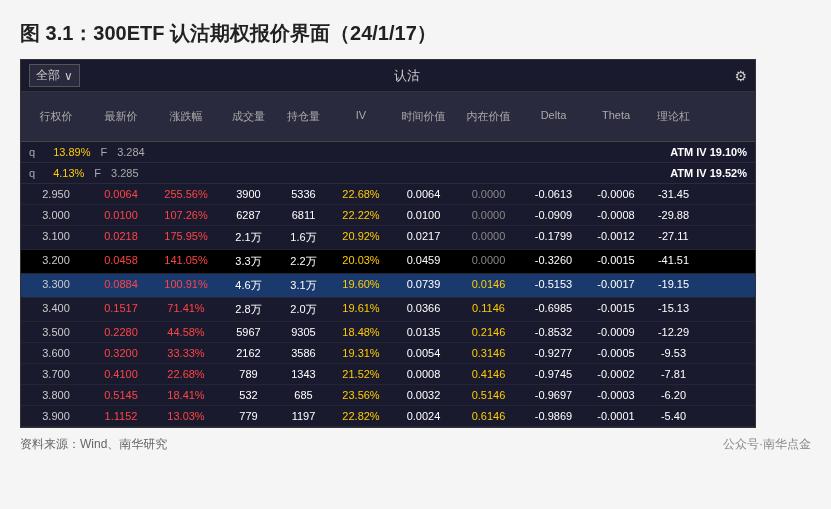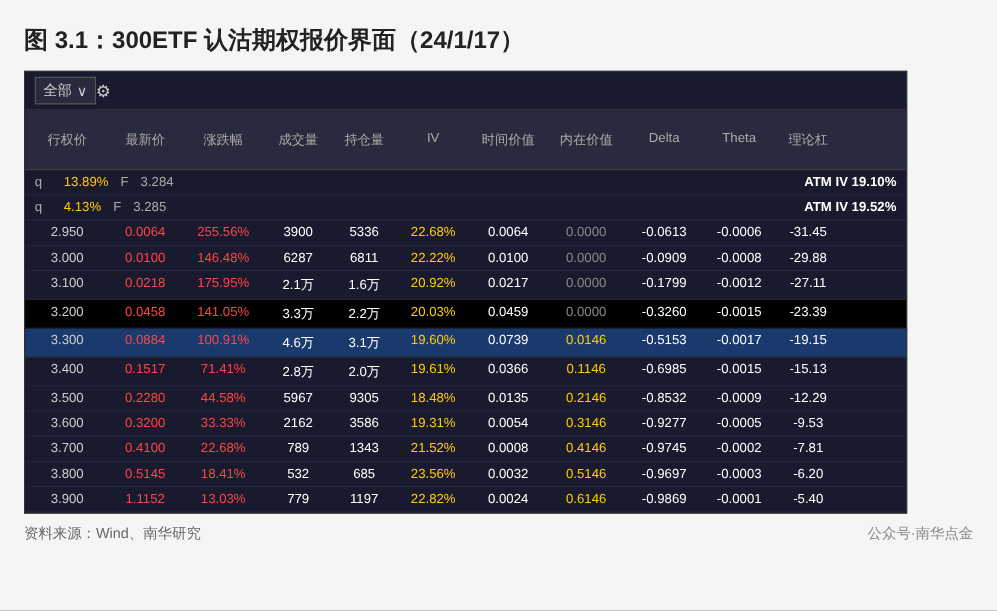--- a/index.html
+++ b/index.html
@@ -136,20 +136,23 @@
 
 <div class="page-title">图 3.1：300ETF 认沽期权报价界面（24/1/17）</div>
 
 <div class="chart-container">
 
   <div class="top-bar">
     <div class="dropdown">
       <span>全部</span>
       <span>∨</span>
     </div>
+    <div class="top-bar-center">
+      <span>认沽</span>
+    </div>
     <div class="gear-icon">⚙</div>
   </div>
 
   <div class="header-row" id="header-row">
       <div class="header-cell">行权价</div>
       <div class="header-cell">最新价</div>
       <div class="header-cell">涨跌幅</div>
       <div class="header-cell">成交量</div>
       <div class="header-cell">持仓量</div>
       <div class="header-cell">IV</div>
@@ -189,21 +192,21 @@
         <div class="cell iv-pct" style="color: rgb(255, 204, 0);">22.68%</div>
         <div class="cell white">0.0064</div>
         <div class="cell dark-grey">0.0000</div>
         <div class="cell white">-0.0613</div>
         <div class="cell white">-0.0006</div>
         <div class="cell white">-31.45</div>
       </div>
       <div class="data-row">
         <div class="cell strike">3.000</div>
         <div class="cell red">0.0100</div>
-        <div class="cell red">146.48%</div>
+        <div class="cell red">107.26%</div>
         <div class="cell white">6287</div>
         <div class="cell white">6811</div>
         <div class="cell iv-pct" style="color: rgb(255, 204, 0);">22.22%</div>
         <div class="cell white">0.0100</div>
         <div class="cell dark-grey">0.0000</div>
         <div class="cell white">-0.0909</div>
         <div class="cell white">-0.0008</div>
         <div class="cell white">-29.88</div>
       </div>
       <div class="data-row">
@@ -223,21 +226,21 @@
         <div class="cell strike">3.200</div>
         <div class="cell red">0.0458</div>
         <div class="cell red">141.05%</div>
         <div class="cell white">3.3万</div>
         <div class="cell white">2.2万</div>
         <div class="cell iv-pct" style="color: rgb(255, 204, 0);">20.03%</div>
         <div class="cell white">0.0459</div>
         <div class="cell dark-grey">0.0000</div>
         <div class="cell white">-0.3260</div>
         <div class="cell white">-0.0015</div>
-        <div class="cell white">-23.39</div>
+        <div class="cell white">-41.51</div>
       </div>
       <div class="data-row highlight-blue">
         <div class="cell strike">3.300</div>
         <div class="cell red">0.0884</div>
         <div class="cell red">100.91%</div>
         <div class="cell white">4.6万</div>
         <div class="cell white">3.1万</div>
         <div class="cell iv-pct" style="color: rgb(255, 204, 0);">19.60%</div>
         <div class="cell white">0.0739</div>
         <div class="cell yellow" style="color: rgb(255, 204, 0);">0.0146</div>

